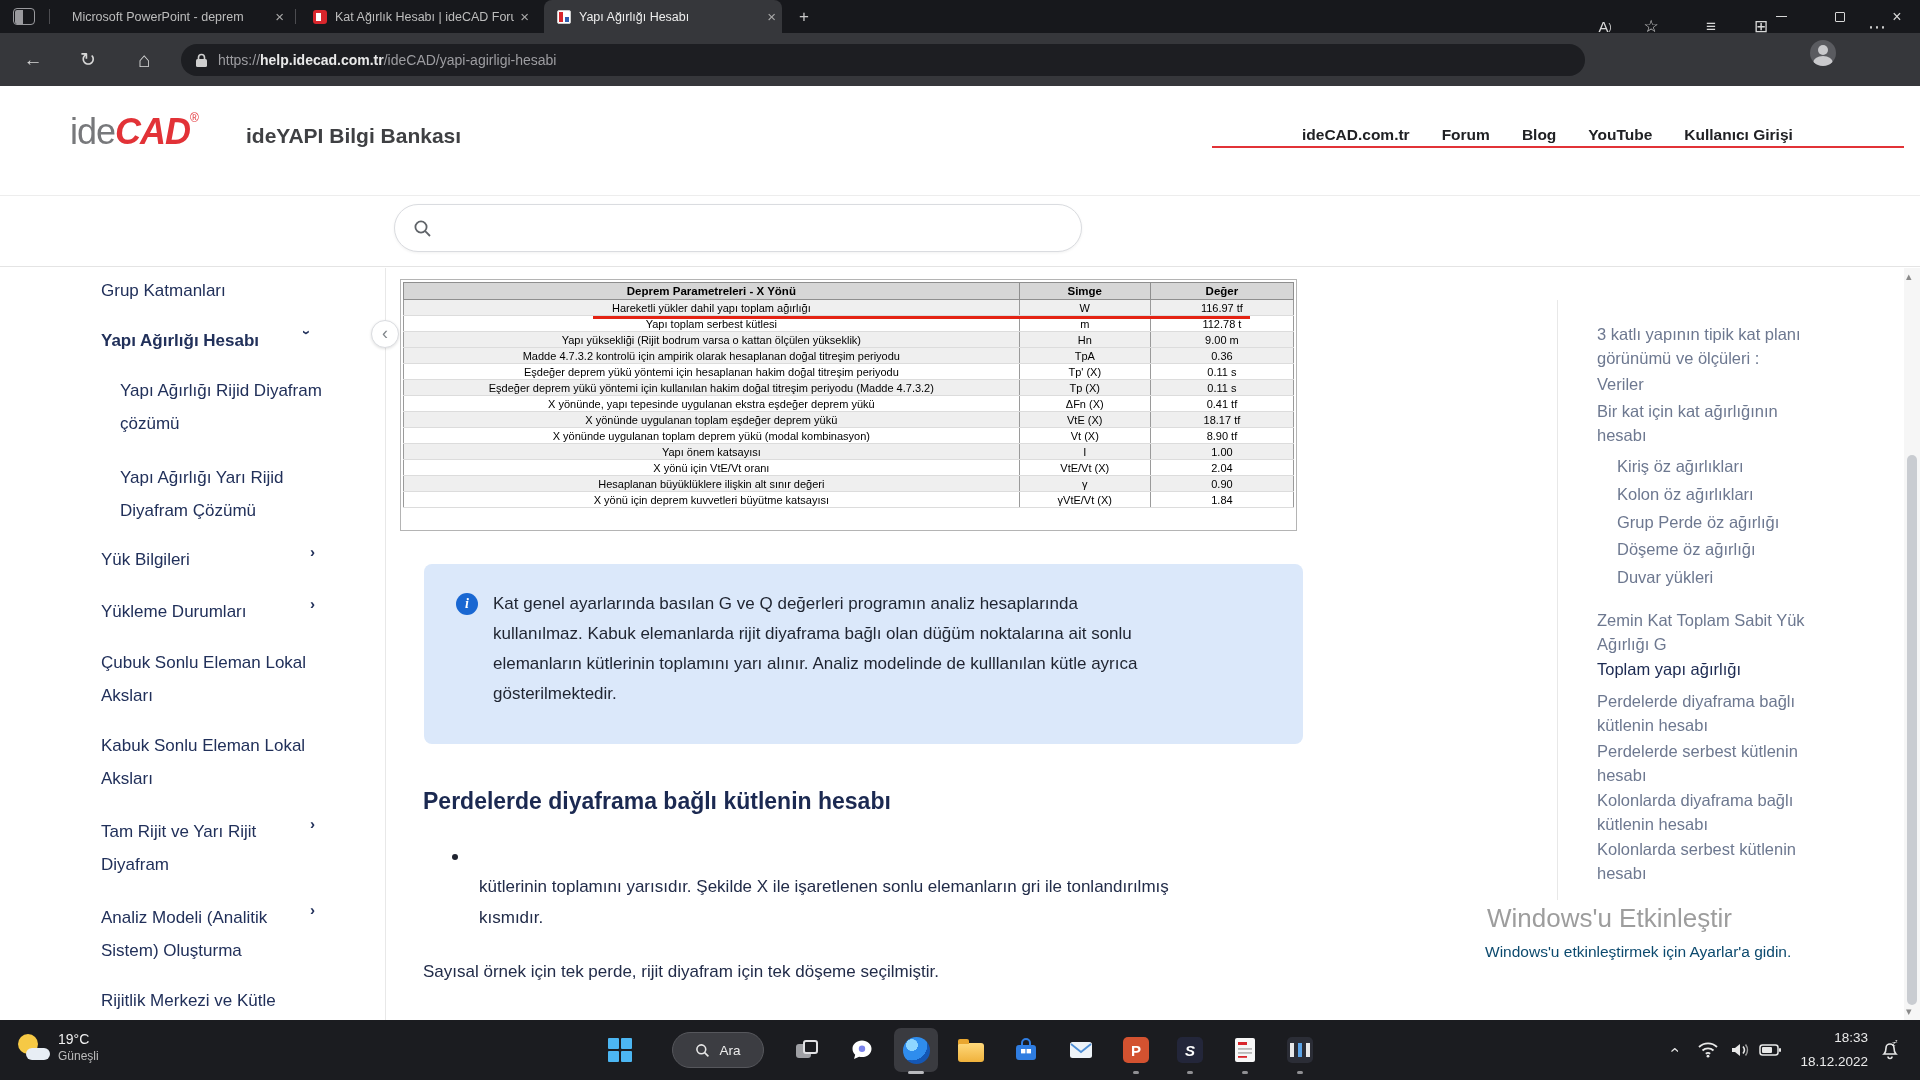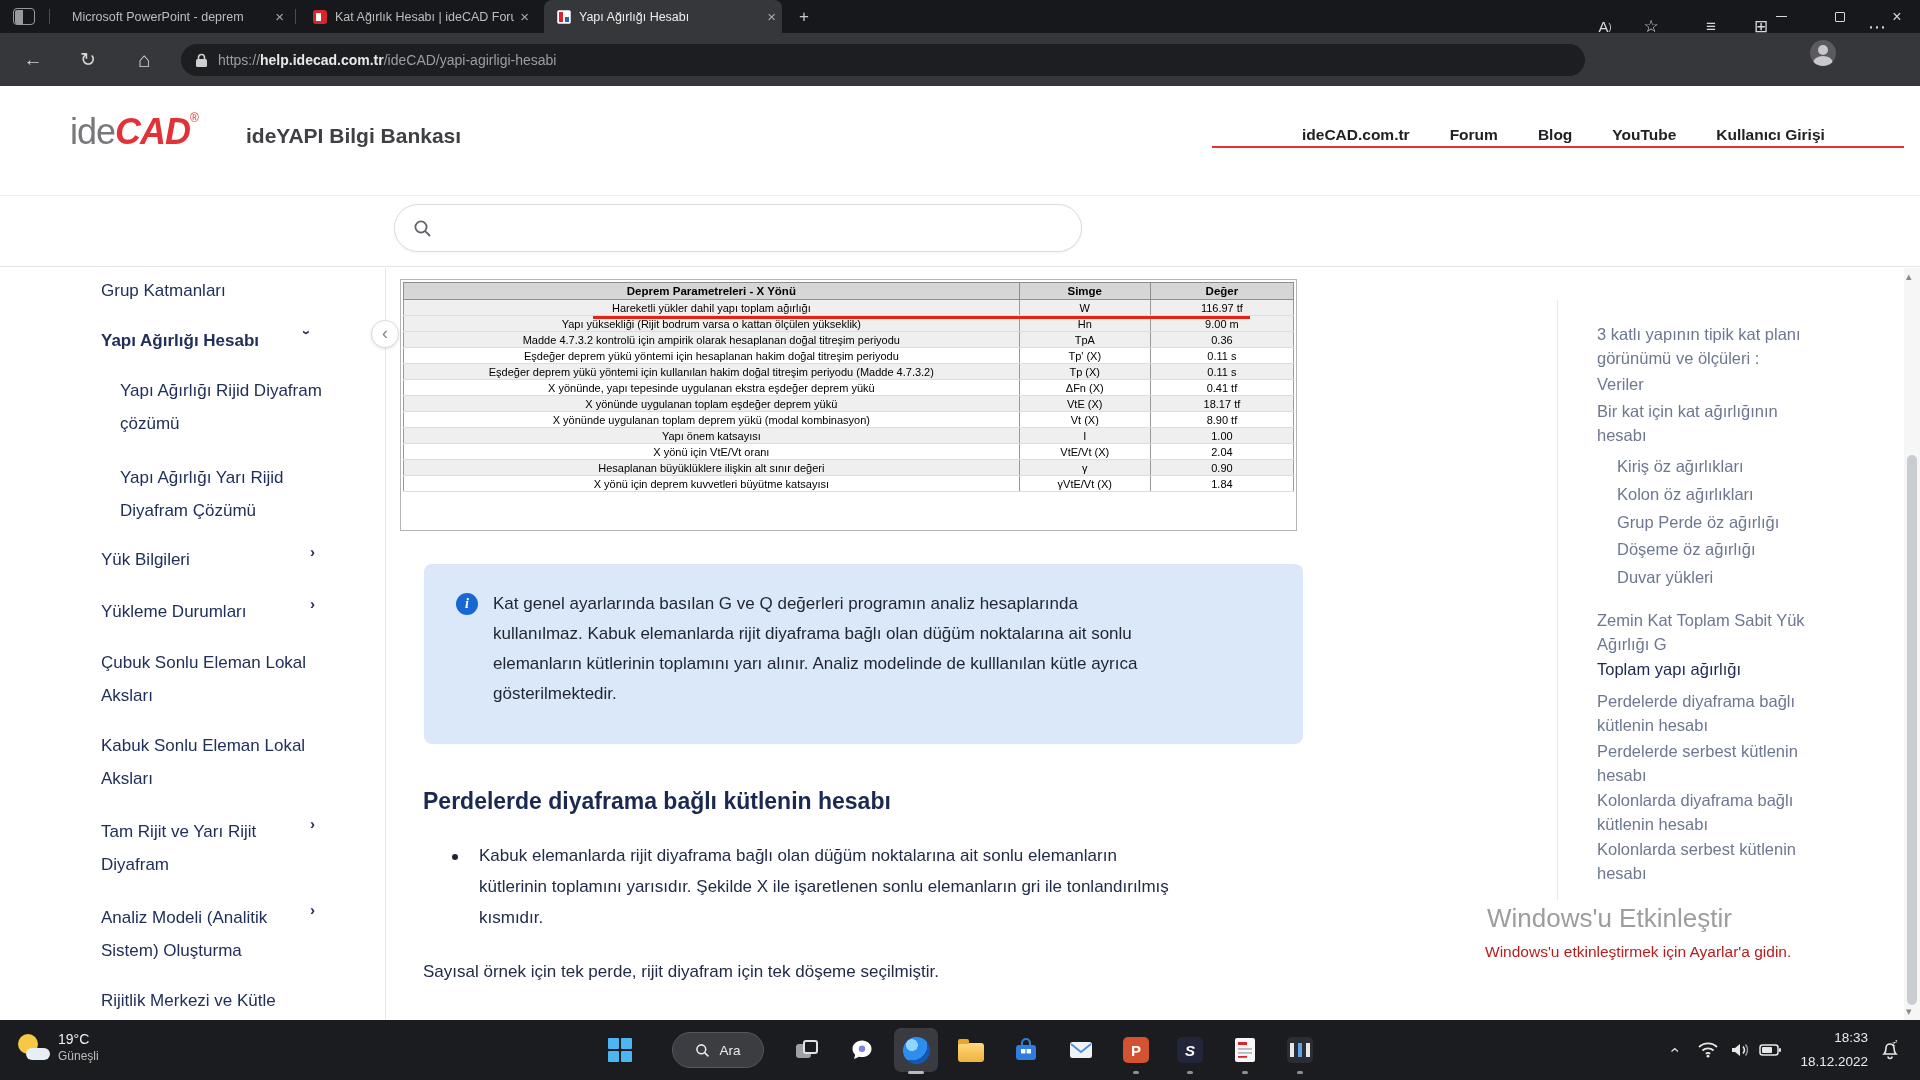--- a/index.html
+++ b/index.html
@@ -85,21 +85,21 @@
   .section-heading { position:absolute; left:423px; top:788px; color:#1b2951; font-size:23px; font-weight:bold; }
   .bullet-dot { position:absolute; left:452px; top:854px; width:6px; height:6px; border-radius:50%; background:#1f2430; }
   .navy { color:#222c49; }
 
   
   .toc-item { position:absolute; color:#6d7890; font-size:16.5px; line-height:24px; width:250px; }
   .toc-item.active { color:#1b2951; }
 
   
   .wm1 { position:absolute; left:1487px; top:903px; color:#9d9d9d; font-size:26px; }
-  .wm2 { position:absolute; left:1485px; top:943px; color:#b91c1c; font-size:15.5px; }
+  .wm2 { position:absolute; left:1485px; top:943px; color:#0c4a6e; font-size:15.5px; }
 
   
   .sb-track { position:absolute; left:1904px; top:268px; width:16px; height:752px; background:#f6f6f6; }
   .sb-thumb { position:absolute; left:1907px; top:455px; width:10px; height:550px; background:#c9ccd1; border-radius:5px; }
   .sb-arrow { position:absolute; left:1906px; color:#8a8a8a; font-size:11px; }
 
   
   .taskbar { position:absolute; left:0; top:1020px; width:1920px; height:60px; background:#1b1c20; }
   .tb-item { position:absolute; top:1030px; width:40px; height:40px; display:flex;
              align-items:center; justify-content:center; }
@@ -190,21 +190,21 @@
   <div class="tbicon" style="left:1634px;font-size:17px;">☆</div>
   <div class="tbicon" style="left:1694px;font-size:17px;">≡</div>
   <div class="tbicon" style="left:1744px;font-size:17px;">⊞</div>
   <div class="avatar"></div>
   <div class="tbicon" style="left:1860px;font-size:18px;">⋯</div>
 
   <div class="siteheader">
     <div class="abs" style="left:70px;top:25px;"><span class="logo-ide">ide</span><span class="logo-cad">CAD</span><span class="logo-reg">®</span></div>
   </div>
   <div class="product">ideYAPI Bilgi Bankası</div>
-  <div class="abs" style="left:1302px;top:126px;display:flex;gap:40px;width:540px;">
+  <div class="abs" style="left:1302px;top:126px;display:flex;gap:32px;width:540px;">
     <span class="nav-item">ideCAD.com.tr</span>
     <span class="nav-item">Forum</span>
     <span class="nav-item">Blog</span>
     <span class="nav-item">YouTube</span>
     <span class="nav-item">Kullanıcı Girişi</span>
   </div>
   <div class="nav-red-line"></div>
 
   <div class="searchrow">
     <div class="searchpill">
@@ -275,20 +275,25 @@
           <tr>
         <th>Deprem Parametreleri - X Yönü</th>
         <th>Simge</th>
         <th>Değer</th>
       </tr>
       <tr class="odd">
             <td>Hareketli yükler dahil yapı toplam ağırlığı</td>
             <td>W</td>
             <td>116.97 tf</td>
           </tr>
+      <tr>
+            <td>Yapı toplam serbest kütlesi</td>
+            <td>m</td>
+            <td>112.78 t</td>
+          </tr>
       <tr class="odd">
             <td>Yapı yüksekliği (Rijit bodrum varsa o kattan ölçülen yükseklik)</td>
             <td>Hn</td>
             <td>9.00 m</td>
           </tr>
       <tr class="odd">
             <td>Madde 4.7.3.2 kontrolü için ampirik olarak hesaplanan doğal titreşim periyodu</td>
             <td>TpA</td>
             <td>0.36</td>
           </tr>
@@ -344,21 +349,20 @@
 
   <div class="infobox"></div>
   <div class="info-icon">i</div>
   <div class="body-line" style="left:493px;top:594px;">Kat genel ayarlarında basılan G ve Q değerleri programın analiz hesaplarında</div>
   <div class="body-line" style="left:493px;top:624px;">kullanılmaz. Kabuk elemanlarda rijit diyaframa bağlı olan düğüm noktalarına ait sonlu</div>
   <div class="body-line" style="left:493px;top:654px;">elemanların kütlerinin toplamını yarı alınır. Analiz modelinde de kulllanılan kütle ayrıca</div>
   <div class="body-line" style="left:493px;top:684px;">gösterilmektedir.</div>
 
   <div class="section-heading">Perdelerde diyaframa bağlı kütlenin hesabı</div>
   <div class="bullet-dot"></div>
-  <div class="body-line navy" style="left:479px;top:846px;">Kabuk elemanlarda rijit diyaframa bağlı olan düğüm noktalarına ait sonlu elemanların</div>
   <div class="body-line navy" style="left:479px;top:877px;">kütlerinin toplamını yarısıdır. Şekilde X ile işaretlenen sonlu elemanların gri ile tonlandırılmış</div>
   <div class="body-line navy" style="left:479px;top:908px;">kısmıdır.</div>
   <div class="body-line navy" style="left:423px;top:962px;">Sayısal örnek için tek perde, rijit diyafram için tek döşeme seçilmiştir.</div>
 
   <div class="toc-item" style="left:1597px;top:322px;">
       <div>3 katlı yapının tipik kat planı</div>
       <div>görünümü ve ölçüleri :</div>
     </div>
   <div class="toc-item" style="left:1597px;top:372px;">
       <div>Veriler</div>

